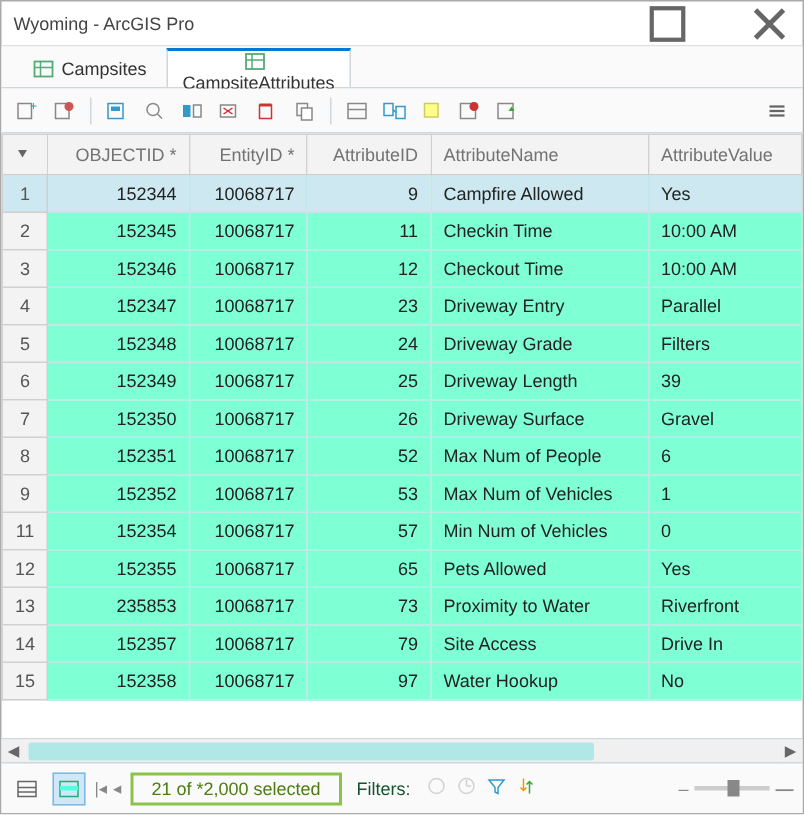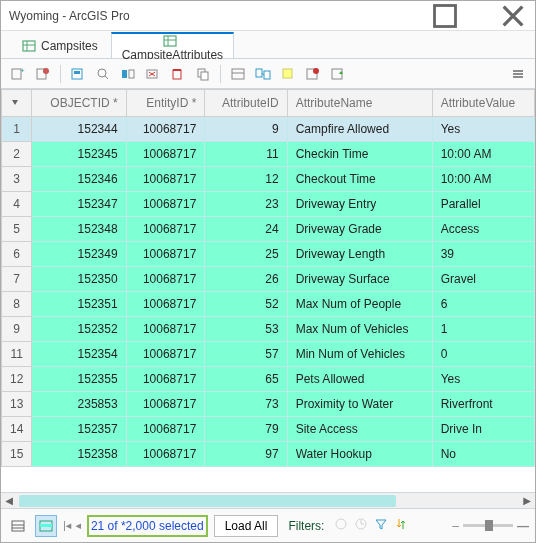--- a/index.html
+++ b/index.html
@@ -27,21 +27,21 @@
   th.corner { width: 28px; background: #f3f3f3; }
   .scroll-x { height: 16px; border-top: 1px solid #cfd6dc; display: flex; }
   .scroll-x .track { flex: 1; background: #f0f0f0; position: relative; }
   .scroll-x .thumb { position: absolute; left: 2px; top: 2px; height: 12px; width: 75%; background: #b0e8e8; border-radius: 2px; }
   .scroll-x .arrow { width: 16px; display: flex; align-items: center; justify-content: center; background: #f0f0f0; color: #666; font-size: 10px; }
   .statusbar { height: 34px; border-top: 1px solid #cfd6dc; display: flex; align-items: center; padding: 0 6px; gap: 6px; font-size: 12px; background: #fafafa; }
   .sbtn { width: 22px; height: 22px; display: flex; align-items: center; justify-content: center; cursor: pointer; }
   .sbtn.active { background: #d0e7f8; border: 1px solid #7fb8e0; }
   .nav { display: flex; align-items: center; gap: 4px; color: #888; }
   .nav .go { cursor: pointer; font-size: 11px; }
-  .selcount { border: 2px solid #8bc34a; padding: 2px 2px; color: #1d4ed8; }
+  .selcount { border: 2px solid #8bc34a; padding: 2px 12px; color: #4d7c0f; }
   .loadall { border: 1px solid #bbb; background: #fff; padding: 3px 10px; cursor: pointer; font-size: 12px; }
   .filters { color: #14532d; margin-left: 4px; }
   .filtericons { display: flex; align-items: center; gap: 6px; margin-left: 4px; }
   .slider { display: flex; align-items: center; gap: 4px; margin-left: auto; }
   .slider .track { width: 50px; height: 3px; background: #ccc; position: relative; }
   .slider .knob { position: absolute; top: -4px; left: 22px; width: 8px; height: 11px; background: #888; }
   .faded { opacity: 0.35; }
 </style>
 </head>
 <body>
@@ -226,21 +226,21 @@
             <td class="num">23</td>
             <td>Driveway Entry</td>
             <td>Parallel</td>
           </tr>
           <tr>
             <td class="rownum">5</td>
             <td class="num">152348</td>
             <td class="num">10068717</td>
             <td class="num">24</td>
             <td>Driveway Grade</td>
-            <td>Access</td>
+            <td>Filters</td>
           </tr>
           <tr>
             <td class="rownum">6</td>
             <td class="num">152349</td>
             <td class="num">10068717</td>
             <td class="num">25</td>
             <td>Driveway Length</td>
             <td>39</td>
           </tr>
           <tr>
@@ -331,21 +331,20 @@
       <svg width="16" height="16" viewBox="0 0 16 16">
           <rect x="2" y="3" width="12" height="10" fill="none" stroke="#2a7"></rect>
           <rect x="2" y="6" width="12" height="3" fill="#5fd"></rect>
         </svg>
     </div>
     <div class="nav">
       <span class="go">|◂</span>
       <span class="go">◂</span>
     </div>
     <span class="selcount">21 of *2,000 selected</span>
-    <button class="loadall">Load All</button>
     <span class="filters">Filters:</span>
     <div class="filtericons">
       <span class="faded"><svg width="14" height="14" viewBox="0 0 14 14">
             <circle cx="7" cy="7" r="5" fill="none" stroke="#888"></circle>
           </svg></span>
       <span class="faded"><svg width="14" height="14" viewBox="0 0 14 14">
             <circle cx="7" cy="7" r="5" fill="none" stroke="#888"></circle>
             <line x1="7" y1="7" x2="7" y2="3" stroke="#888"></line>
             <line x1="7" y1="7" x2="10" y2="7" stroke="#888"></line>
           </svg></span>

